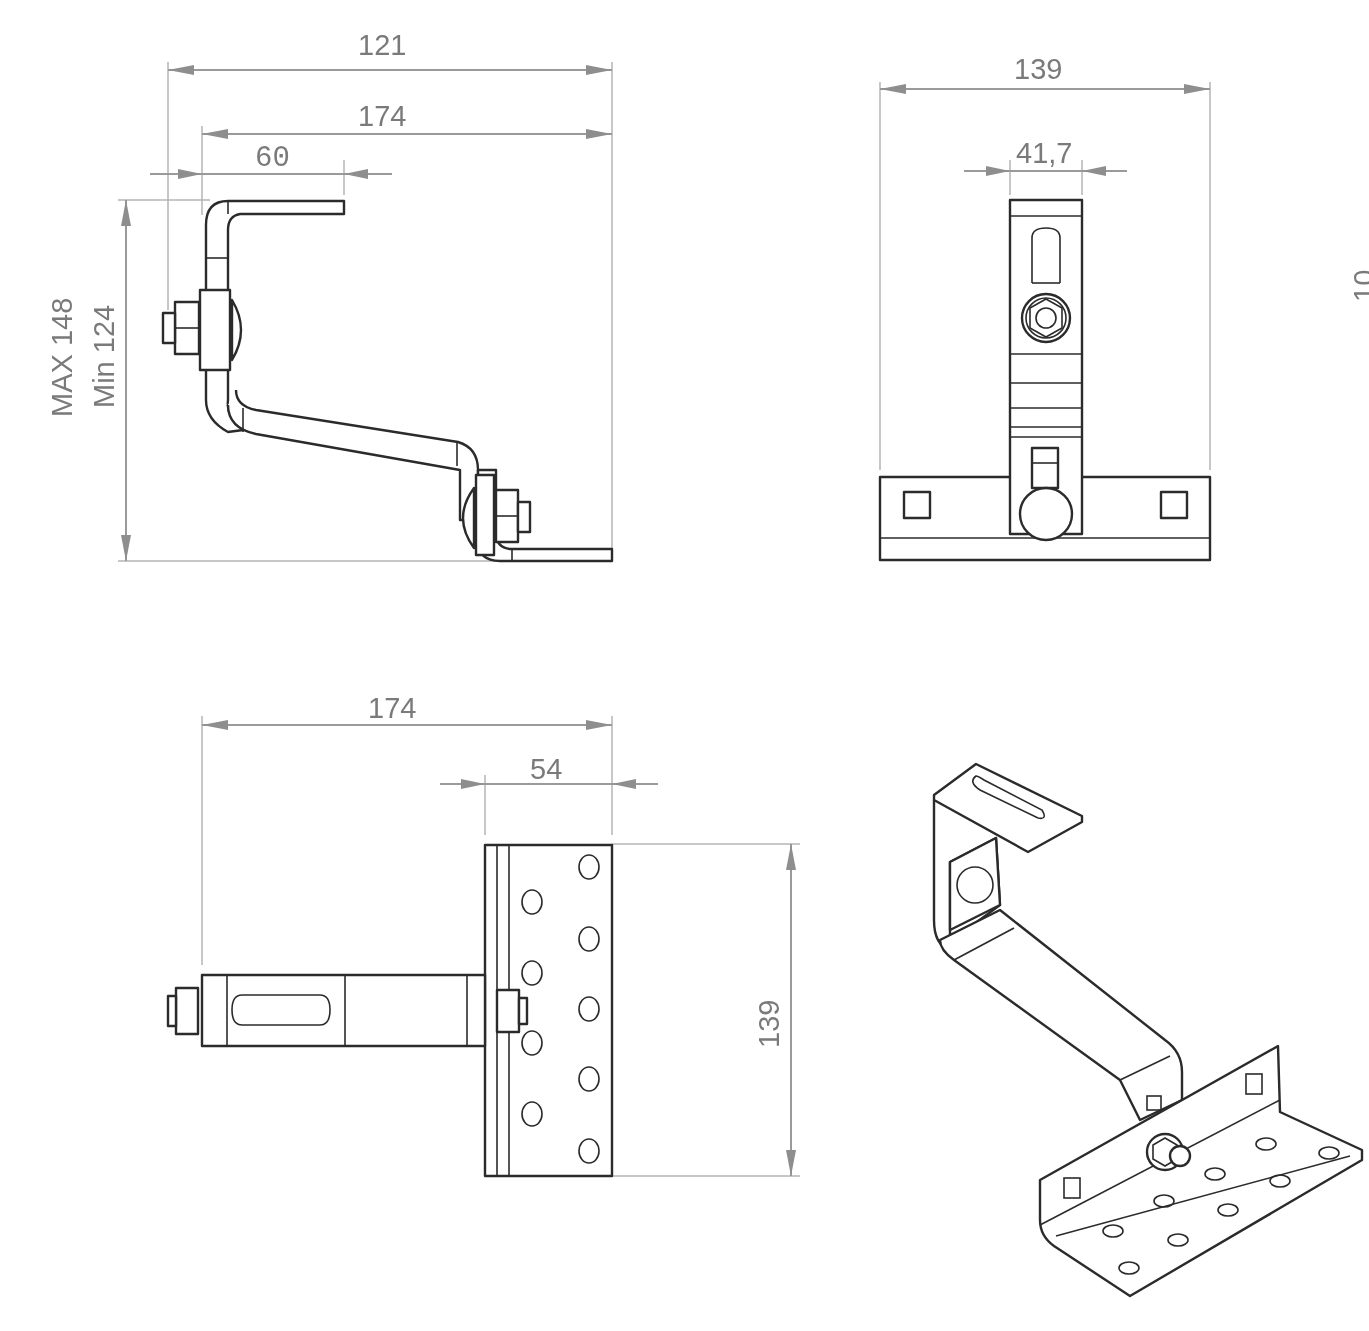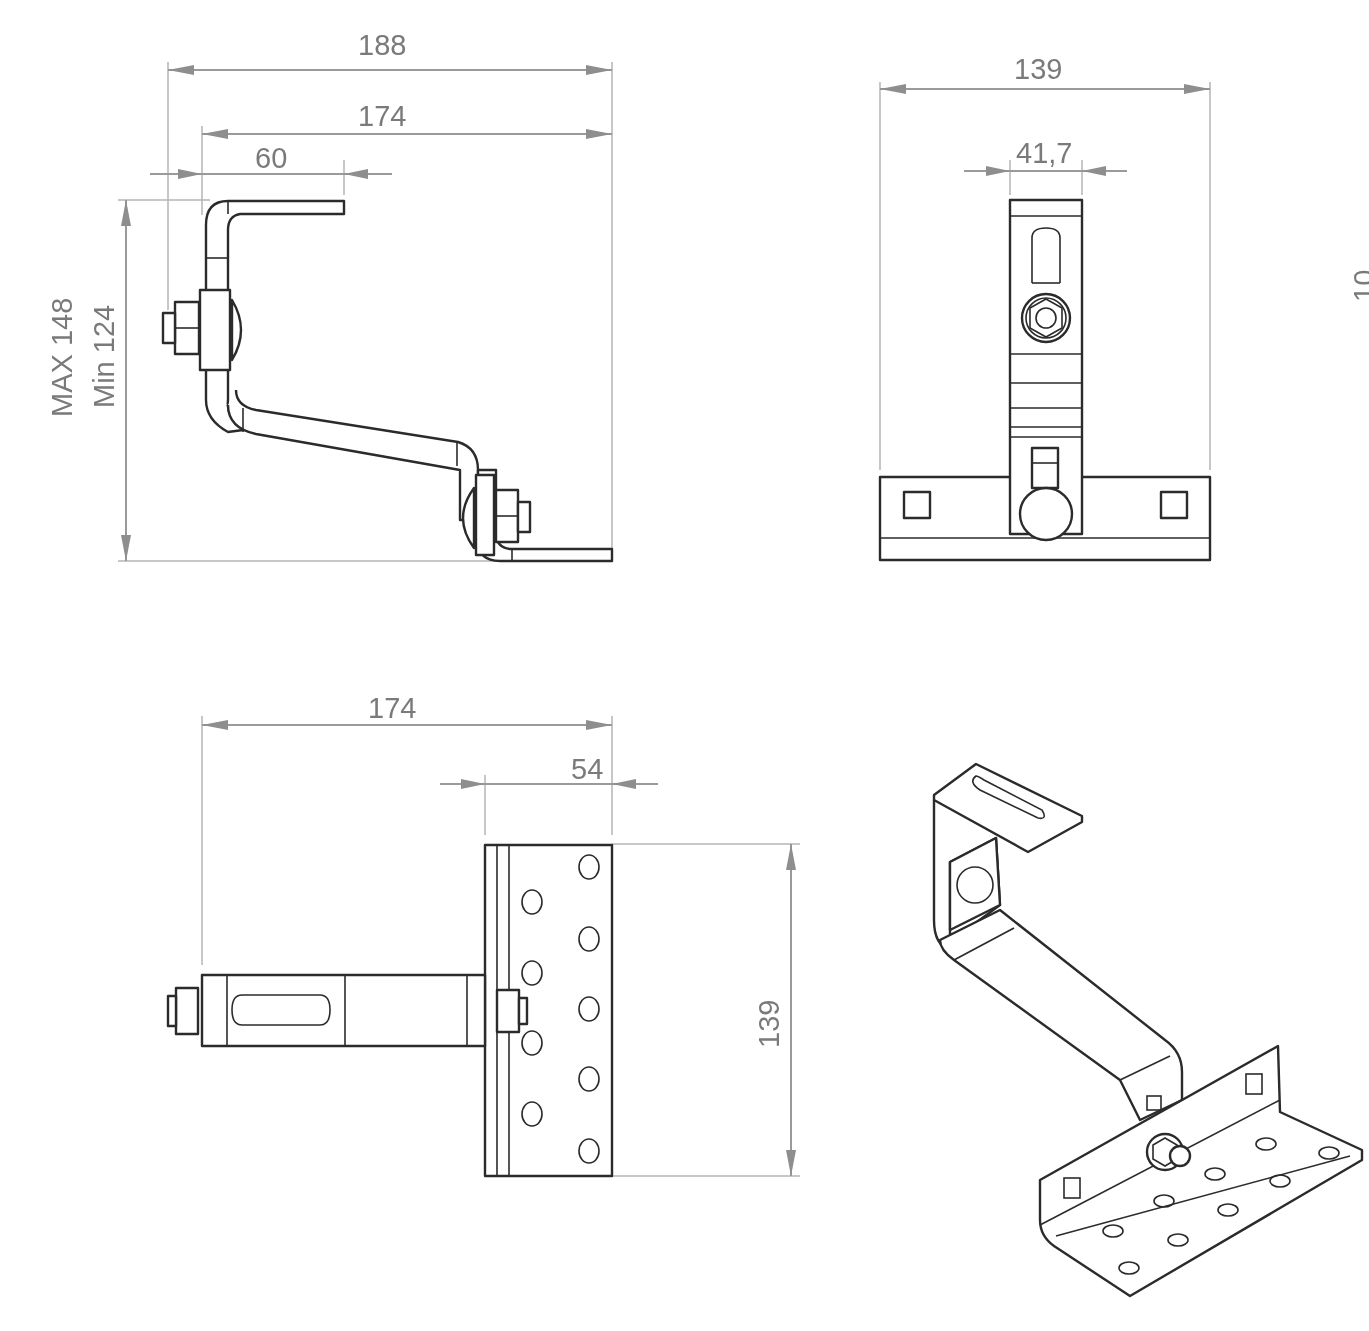--- a/index.html
+++ b/index.html
@@ -185,25 +185,25 @@
       <ellipse cx="1164" cy="1201" rx="10" ry="6"></ellipse>
       <ellipse cx="1228" cy="1210" rx="10" ry="6"></ellipse>
       <ellipse cx="1280" cy="1181" rx="10" ry="6"></ellipse>
       <ellipse cx="1113" cy="1231" rx="10" ry="6"></ellipse>
       <ellipse cx="1178" cy="1240" rx="10" ry="6"></ellipse>
       <ellipse cx="1129" cy="1268" rx="10" ry="6"></ellipse>
     </g>
   </g>
 </svg>
 
-<span class="lbl" style="left:358px;top:31px;">188</span>
+<span class="lbl" style="left:358px;top:31px;">121</span>
 <span class="lbl" style="left:358px;top:102px;">174</span>
-<span class="lbl" style="left:255px;top:144px;">60</span>
+<span class="lbl" style="left:255px;top:144px;font-family:Liberation Mono, monospace;">60</span>
 <span class="vlbl" style="left:48px;top:417px;">MAX 148</span>
 <span class="vlbl" style="left:90px;top:408px;">Min 124</span>
 
 <span class="lbl" style="left:1014px;top:55px;">139</span>
 <span class="lbl" style="left:1016px;top:139px;">41,7</span>
 <span class="vlbl" style="left:1350px;top:302px;">10</span>
 
 <span class="lbl" style="left:368px;top:694px;">174</span>
-<span class="lbl" style="left:530px;top:755px;margin-left:41px;">54</span>
+<span class="lbl" style="left:530px;top:755px;">54</span>
 <span class="vlbl" style="left:755px;top:1048px;">139</span>
 
 </body></html>

